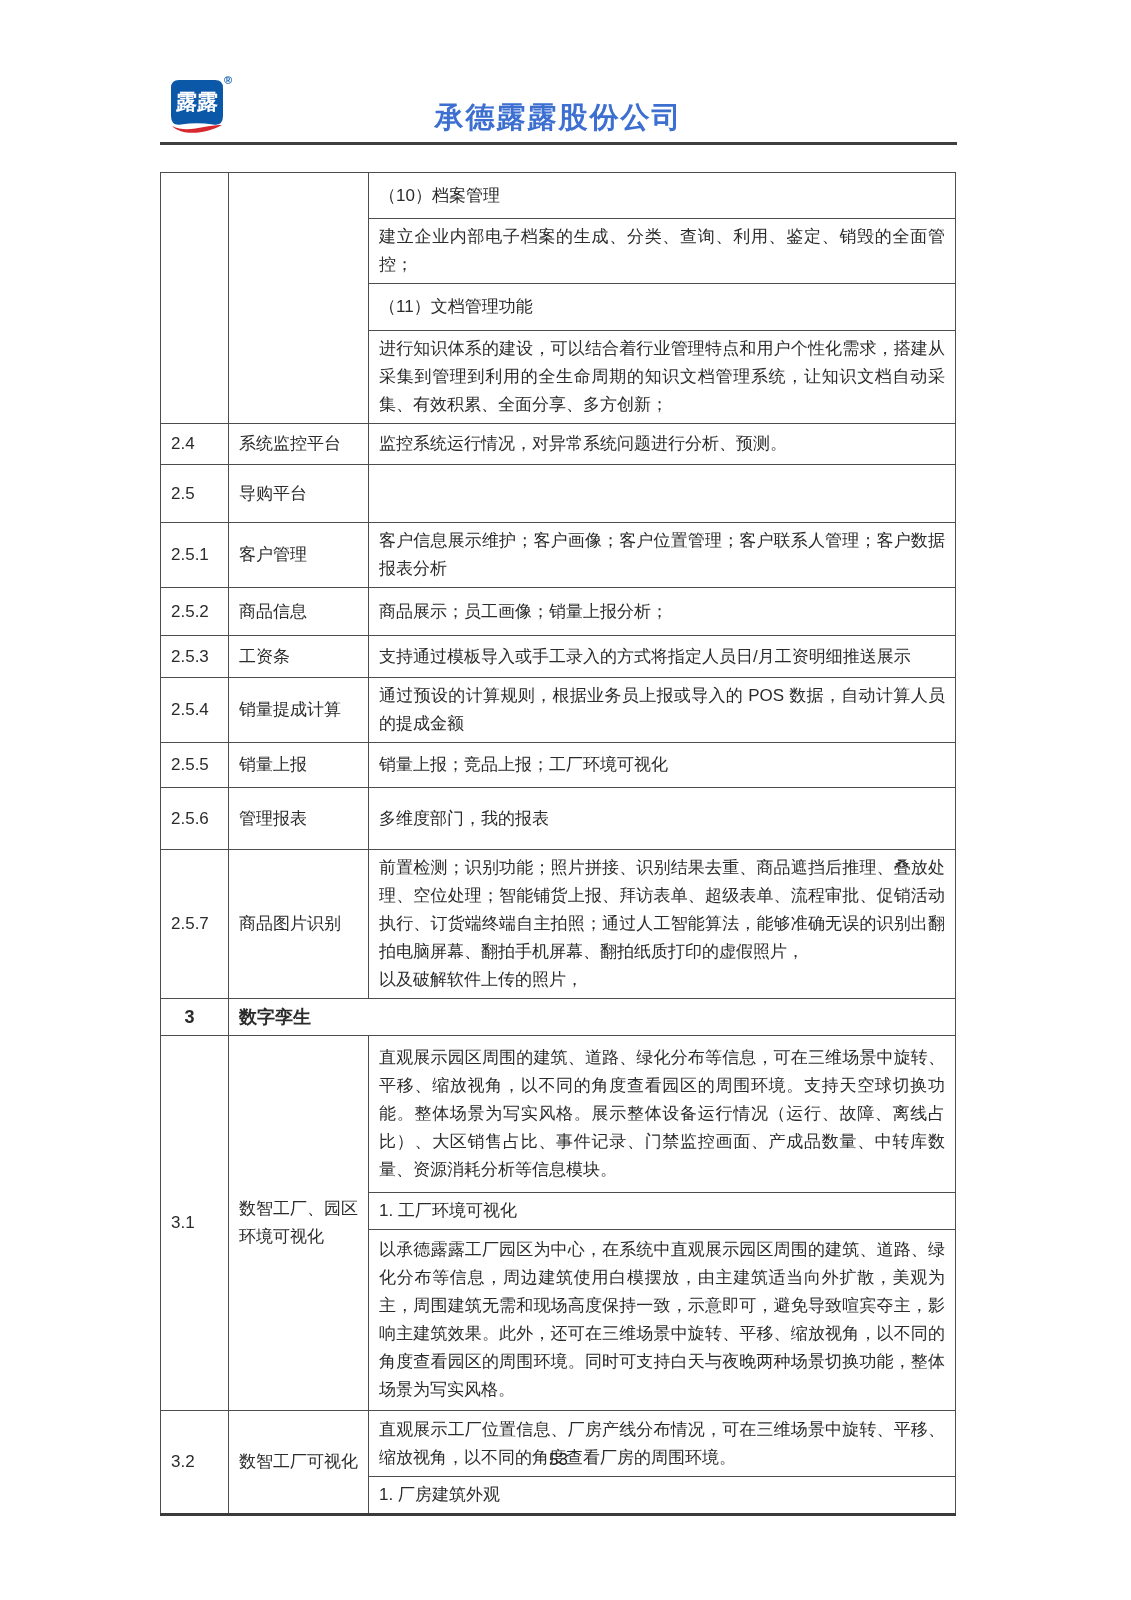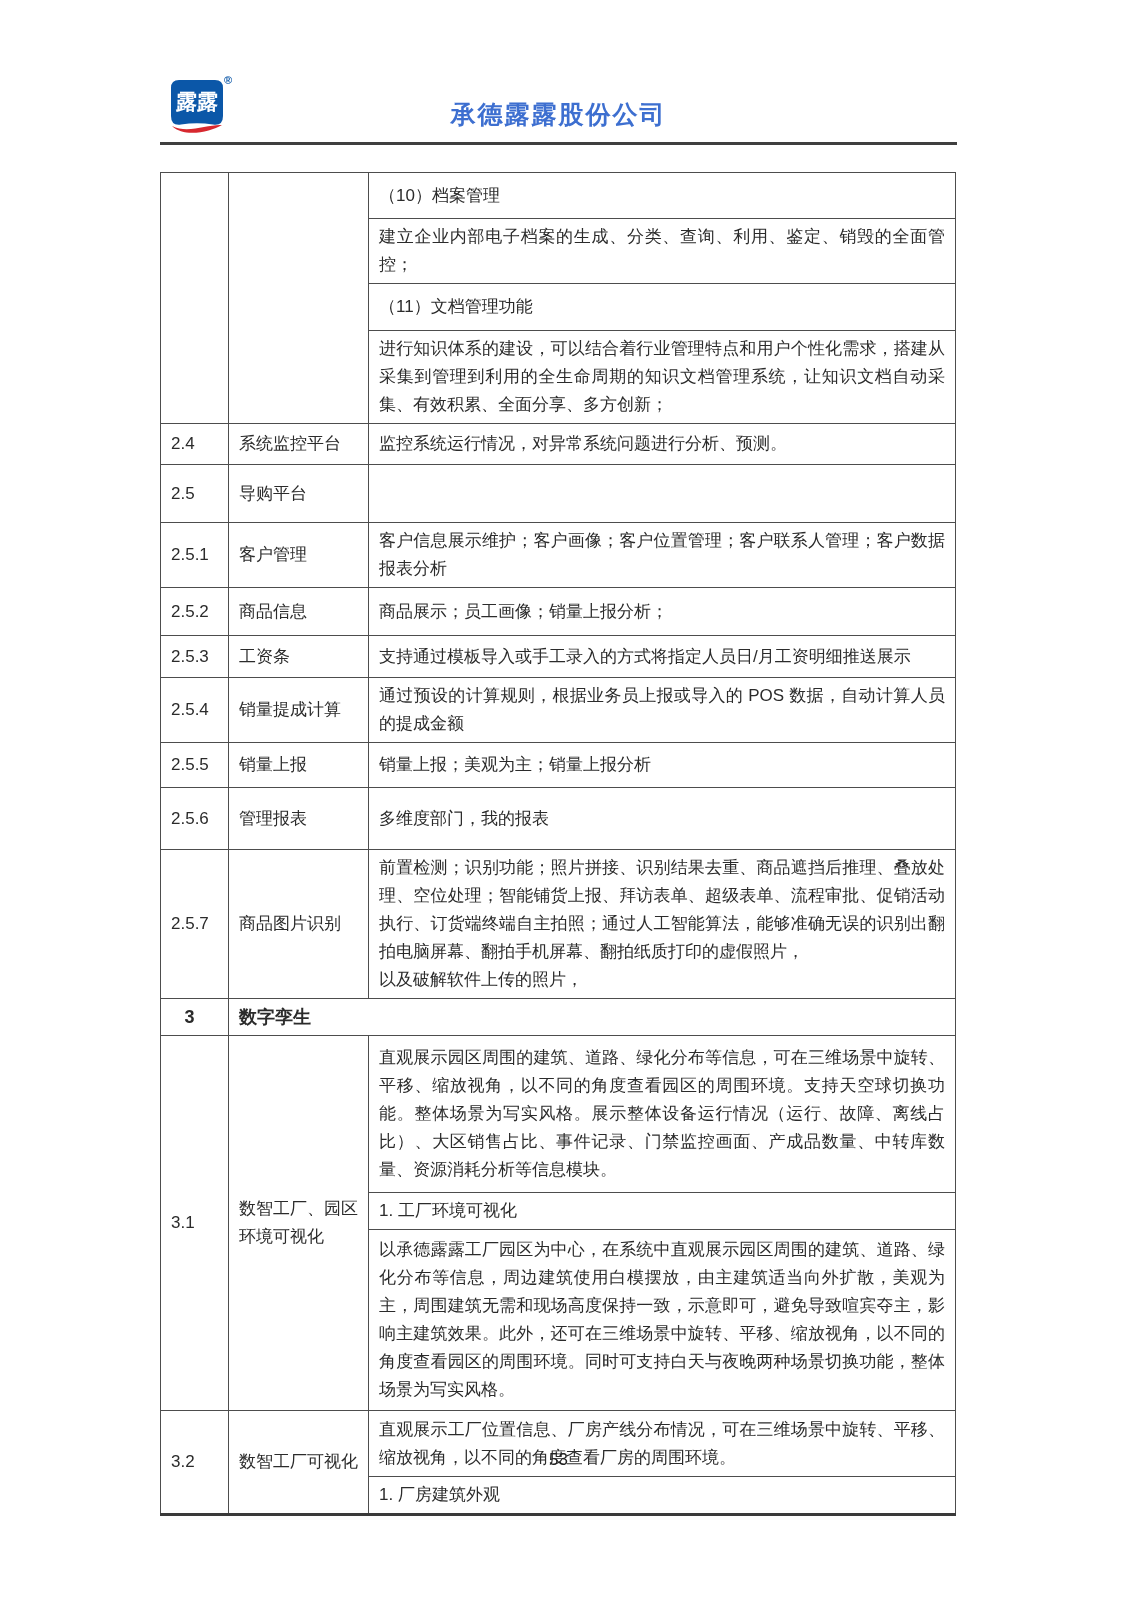--- a/index.html
+++ b/index.html
@@ -21,21 +21,21 @@
   }
   
   .logo{position:absolute;left:166px;top:76px;width:70px;height:66px;}
   .logo .reg{
     position:absolute;right:4px;top:-2px;
     font-size:11px;color:var(--logo-blue);font-weight:bold;
   }
   .company-title{
     position:absolute;left:160px;top:98px;width:797px;
     margin:0;text-align:center;
-    font-size:25px;font-weight:bold;letter-spacing:2px;
+    font-size:29px;font-weight:bold;letter-spacing:2px;
     color:var(--brand-blue);
   }
   .header-rule{
     position:absolute;left:160px;top:142px;width:797px;height:3px;
     background:var(--rule-color);
   }
   
   table.req{
     position:absolute;left:160px;top:172px;width:795px;
     border-collapse:collapse;table-layout:fixed;
@@ -134,21 +134,21 @@
 
       <tr style="height:60px">
         <td class="c-no">2.5.4</td>
         <td class="c-name">销量提成计算</td>
         <td class="c-desc para">通过预设的计算规则，根据业务员上报或导入的 POS 数据，自动计算人员的提成金额</td>
       </tr>
 
       <tr style="height:45px">
         <td class="c-no">2.5.5</td>
         <td class="c-name">销量上报</td>
-        <td class="c-desc">销量上报；美观为主；销量上报分析</td>
+        <td class="c-desc">销量上报；竞品上报；工厂环境可视化</td>
       </tr>
 
       <tr style="height:62px">
         <td class="c-no">2.5.6</td>
         <td class="c-name">管理报表</td>
         <td class="c-desc">多维度部门，我的报表</td>
       </tr>
 
       <tr style="height:149px">
         <td class="c-no">2.5.7</td>

